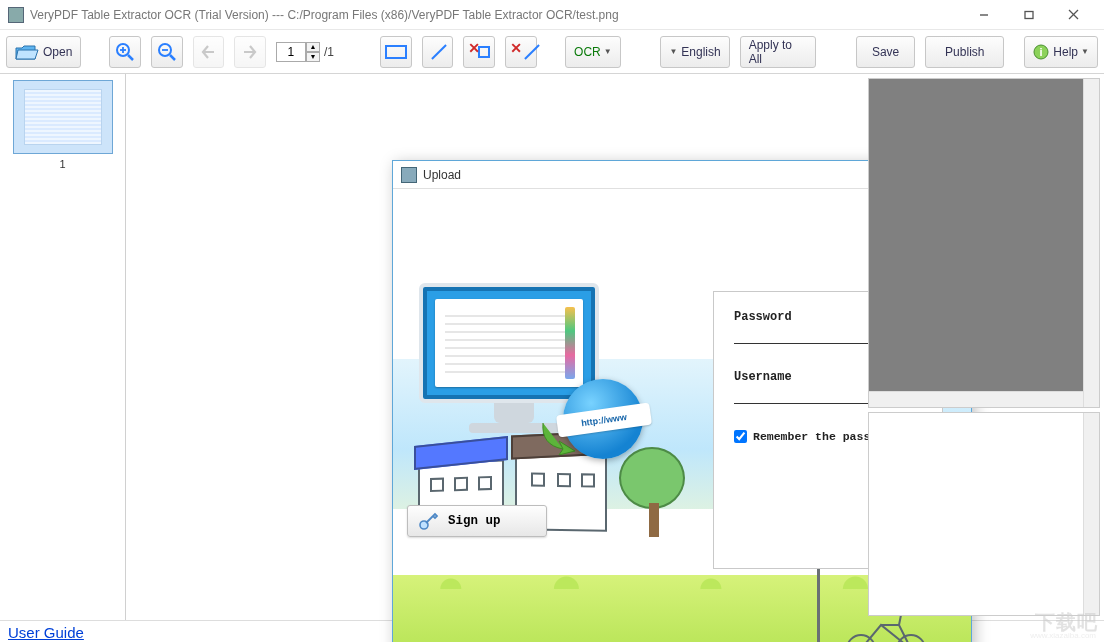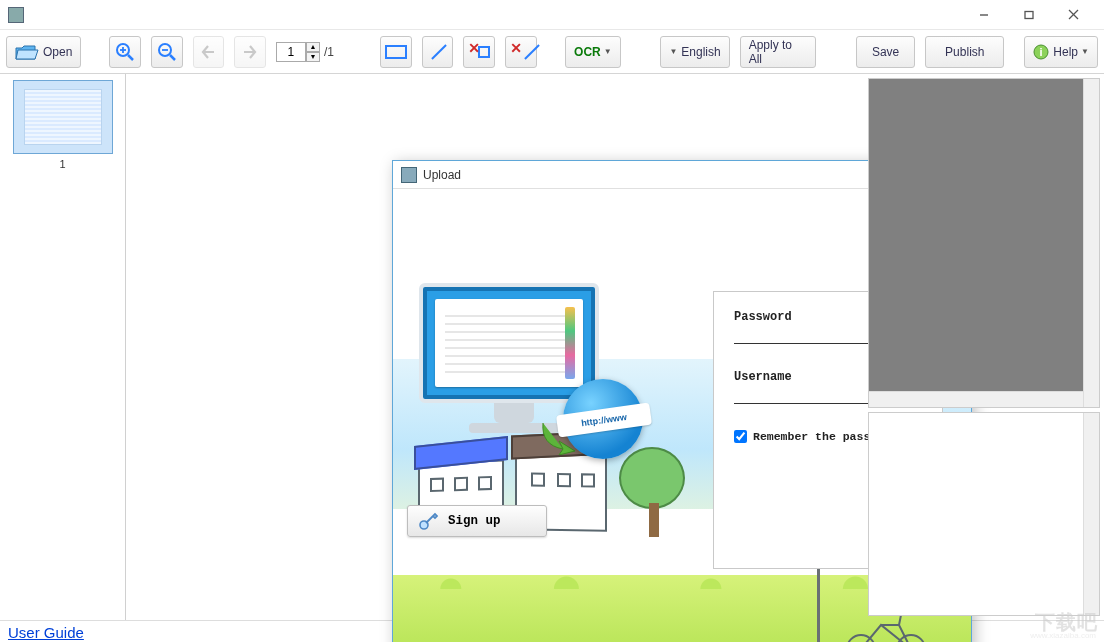--- a/index.html
+++ b/index.html
@@ -8,21 +8,21 @@
 
 .titlebar { height: 30px; background: #fff; display: flex; align-items: center; padding: 0 8px; border-bottom: 1px solid #e8e8e8; color: #777; }
 .titlebar .ico { width: 16px; height: 16px; margin-right: 6px; display:inline-block; background:#8aa; border:1px solid #567; }
 .titlebar .flex { flex: 1; }
 .win-btn { width: 45px; height: 30px; display: flex; align-items: center; justify-content: center; color: #555; }
 
 
 .toolbar { height: 44px; background: #fff; border-bottom: 1px solid #d5d5d5; display: flex; align-items: center; padding: 0 6px; gap: 10px; }
 .tbtn { height: 32px; border: 1px solid #c7c7c7; border-radius: 3px; background: linear-gradient(#fdfdfd,#ececec); display:inline-flex; align-items:center; justify-content:center; padding: 0 8px; color:#335; cursor:pointer; font-size:12px; }
 .tbtn.sm { padding: 0 4px; width: 32px; }
-.tbtn.green { color: #0a7a0a; font-weight:bold; }
+.tbtn.green { color: #0a7a0a; font-weight:normal; }
 .sep { width: 8px; }
 .page-spin { display:flex; align-items:center; }
 .page-spin input { width: 30px; text-align:center; border:1px solid #aaa; height:20px; font-size:12px; }
 .spin-ctl { display:flex; flex-direction:column; }
 .spin-ctl div { width:14px; height:10px; border:1px solid #aaa; background:#f3f3f3; display:flex; align-items:center; justify-content:center; font-size:7px; }
 .page-total { margin-left:4px; color:#444; }
 
 
 .main { position: relative; height: calc(642px - 30px - 44px - 22px); display:flex; }
 .sidebar { width: 126px; background:#fff; border-right:1px solid #d0d0d0; padding: 6px; }
@@ -110,20 +110,21 @@
 
 
 .watermark { position:absolute; right:6px; bottom:6px; color:#ccc; font-size:20px; font-weight:bold; letter-spacing:1px; opacity:.55; pointer-events:none; }
 .wm-sub { position:absolute; right:8px; bottom:2px; color:#ddd; font-size:8px; opacity:.5; }
 </style>
 </head>
 <body>
 
 <div class="titlebar">
   <span class="ico"></span>
+  <span>VeryPDF Table Extractor OCR (Trial Version) --- C:/Program Files (x86)/VeryPDF Table Extractor OCR/test.png</span>
   <span class="flex"></span>
   <div class="win-btn">
     <svg width="10" height="10">
         <line x1="1" y1="5" x2="9" y2="5" stroke="#555" stroke-width="1.4"></line>
       </svg>
   </div>
   <div class="win-btn">
     <svg width="10" height="10">
         <rect x="1" y="1.5" width="8" height="7" fill="none" stroke="#555" stroke-width="1.3"></rect>
       </svg>

